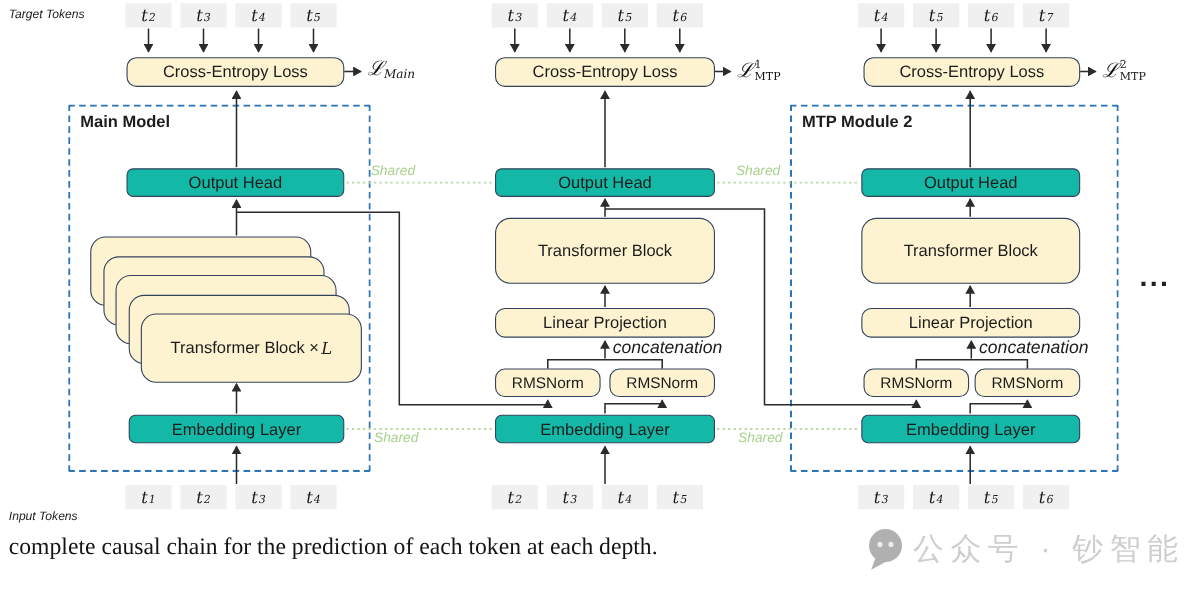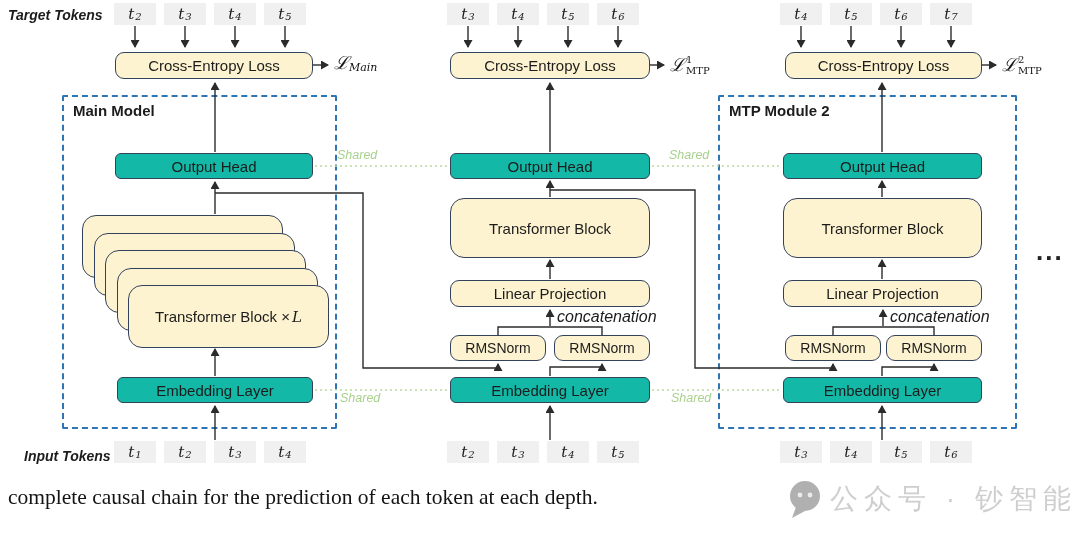--- a/index.html
+++ b/index.html
@@ -11,21 +11,21 @@
   .module-sub{margin:1px 0 0 9px;font-size:12px;font-style:italic;}
   .box{position:absolute;border:1.5px solid #32425c;display:flex;align-items:center;
        justify-content:center;font-size:15px;z-index:3;box-sizing:border-box;}
   .cream{background:#fdf3d0;}
   .green{background:#14b8a6;}
   .r5{border-radius:6px;} .r8{border-radius:9px;} .r12{border-radius:14px;}
   .rms{font-size:14px;}
   .stackbox{position:absolute;border:1.5px solid #32425c;background:#fdf3d0;border-radius:14px;z-index:2;}
   .stack-front{display:flex;align-items:center;justify-content:center;font-size:15px;z-index:3;}
   .varL{font-family:"DejaVu Serif",serif;font-style:italic;margin-left:2px;}
-  .side-label{position:absolute;font-size:14px;font-style:italic;font-weight:700;z-index:4;}
+  .side-label{position:absolute;font-size:11px;font-style:italic;font-weight:400;z-index:4;}
   .token-row{position:absolute;display:flex;gap:8px;z-index:3;}
   .token{width:42px;height:22px;background:#f0f0f0;display:flex;align-items:center;
          justify-content:center;font-family:"DejaVu Serif",serif;font-size:15px;color:#1a1a1a;}
   .token i{font-style:italic;}
   .token sub{font-size:10px;line-height:1;margin-left:1px;transform:translateY(3px);font-style:italic;}
   .loss-label{position:absolute;z-index:4;display:flex;align-items:center;
               font-family:"DejaVu Serif",serif;color:#111;}
   .scriptL{font-style:italic;font-size:18px;line-height:1;}
   .loss-label sub.mainsub{font-style:italic;font-size:11px;transform:translateY(4px);}
   .supsub{display:inline-flex;flex-direction:column;font-size:10px;line-height:1.05;
@@ -218,21 +218,21 @@
   <div class="box green r5" style="left:450px;top:377px;width:200px;height:26px;">Embedding Layer</div>
   <div class="box green r5" style="left:783px;top:377px;width:199px;height:26px;">Embedding Layer</div>
 
   <div class="shared-label" style="left:337px;top:148px;">Shared</div>
   <div class="shared-label" style="left:669px;top:148px;">Shared</div>
   <div class="shared-label" style="left:340px;top:391px;">Shared</div>
   <div class="shared-label" style="left:671px;top:391px;">Shared</div>
 
   <div class="ellipsis" style="left:1036px;top:236px;">...</div>
 
-  <div class="side-label" style="left:8px;top:448px;margin-left:16px;">Input Tokens</div>
+  <div class="side-label" style="left:8px;top:464px;">Input Tokens</div>
   <div class="token-row" style="left:114px;top:441px;">
       <div class="token">
         <i>t</i>
         <sub>1</sub>
       </div>
       <div class="token">
         <i>t</i>
         <sub>2</sub>
       </div>
       <div class="token">

